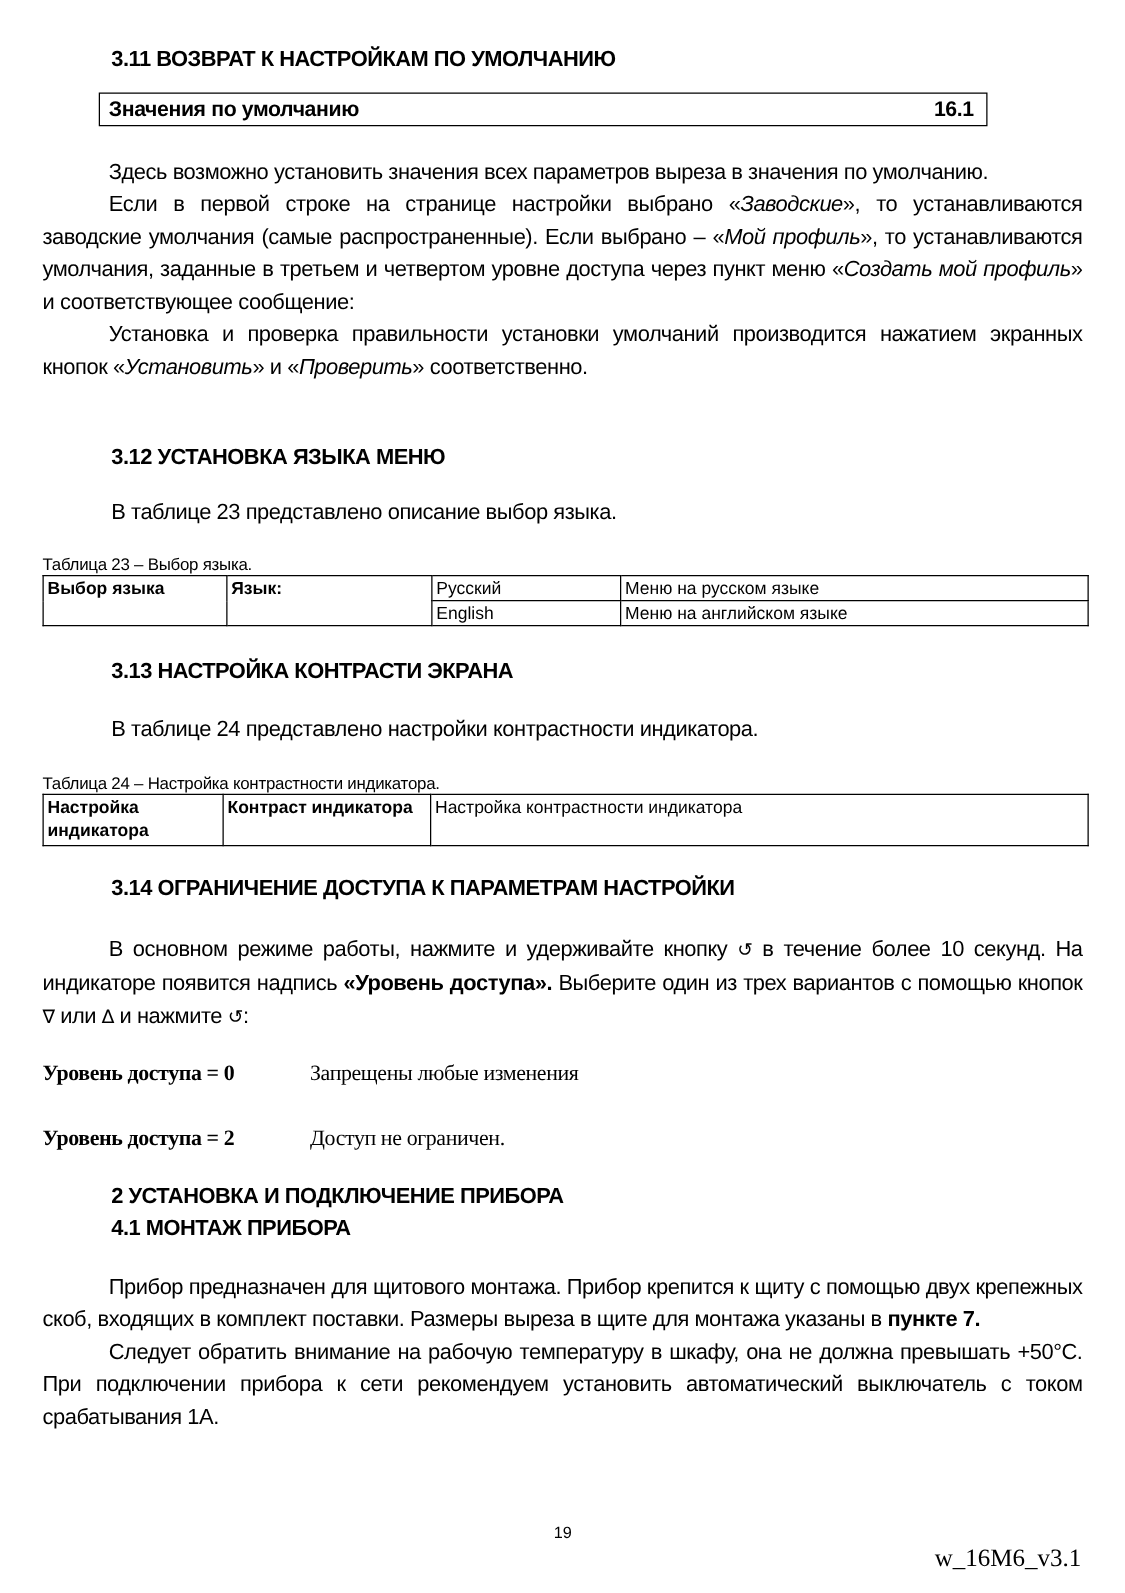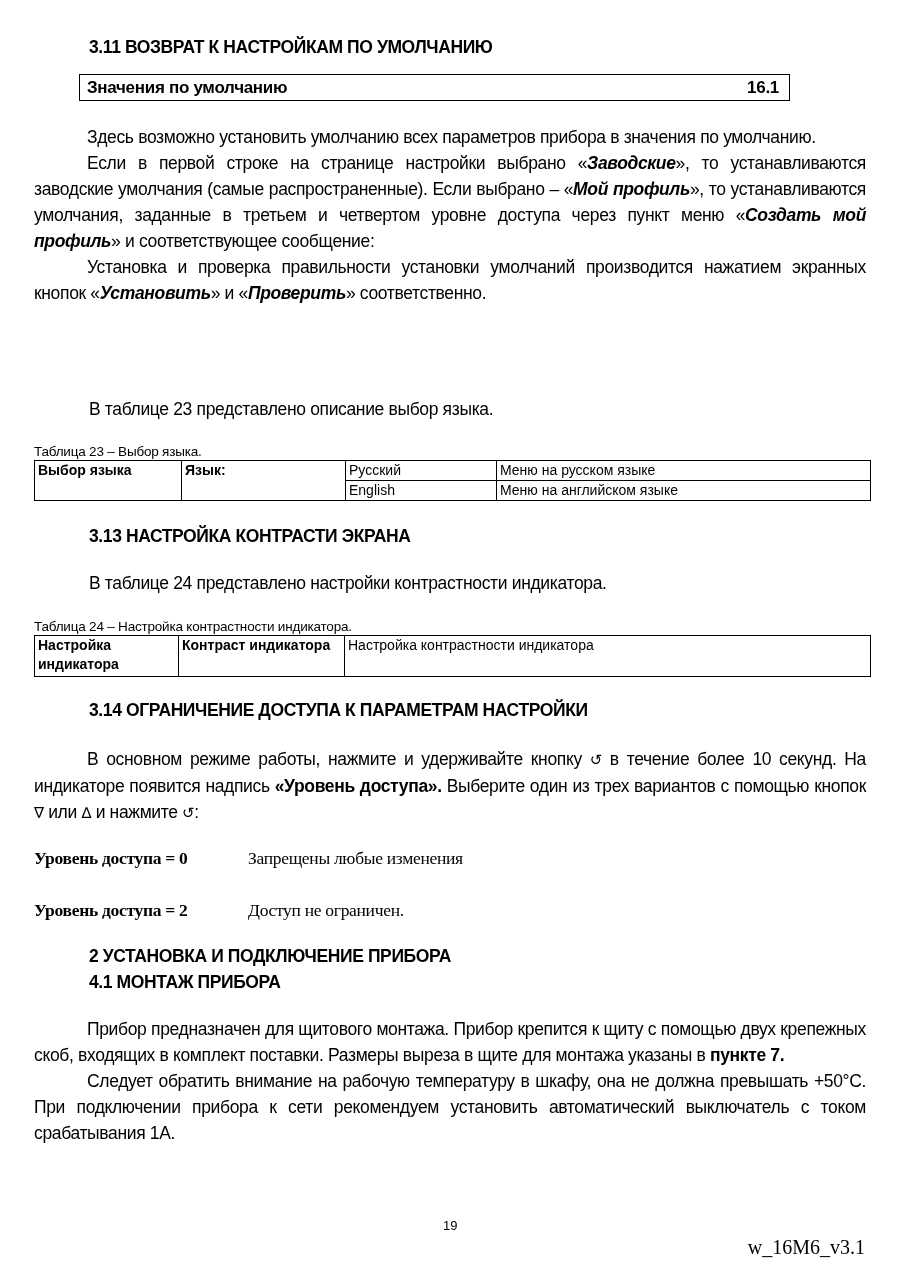--- a/index.html
+++ b/index.html
@@ -19,21 +19,21 @@
       border: 1px solid #000; box-sizing: border-box;
       font-weight: bold; font-size: 17px; letter-spacing: -0.3px; margin-left: 45px;
     }
     .boxed .l { position: absolute; left: 7px; top: 3px; }
     .boxed .r { position: absolute; right: 10px; top: 3px; }
     .para {
       left: 34px; width: 832px; font-size: 17.5px; line-height: 26px;
       text-align: justify; letter-spacing: -0.35px;
     }
     .para p { margin: 0; text-indent: 53px; }
-    .bi { font-weight: bold; font-style: italic; }
+    .bi { font-weight: normal; font-style: italic; }
     .b { font-weight: bold; }
     .lead { left: 89px; font-size: 17.5px; letter-spacing: -0.35px; white-space: nowrap; }
     .caption { left: 34px; font-size: 13.5px; letter-spacing: -0.2px; white-space: nowrap; }
     table.doc {
       position: absolute; left: 34px; width: 837px; border-collapse: collapse;
       font-size: 14px; table-layout: fixed;
     }
     table.doc td {
       border: 1px solid #000; padding: 0 3px; vertical-align: top;
       line-height: 19px; height: 19px;
@@ -51,25 +51,26 @@
 <div class="page">
 
   <div class="abs heading" style="top:37px">3.11 ВОЗВРАТ К НАСТРОЙКАМ ПО УМОЛЧАНИЮ</div>
 
   <div class="abs boxed">
     <span class="l">Значения по умолчанию</span>
     <span class="r">16.1</span>
   </div>
 
   <div class="abs para" style="top:124px">
-    <p>Здесь возможно установить умолчанию всех параметров прибора в значения по умолчанию.</p>
+    <p>Здесь возможно установить значения всех параметров выреза в значения по умолчанию.</p>
     <p><span>Если в первой строке на странице настройки выбрано «</span><span class="bi">Заводские</span><span>», то устанавливаются заводские умолчания (самые распространенные). Если выбрано – «</span><span class="bi">Мой профиль</span><span>», то устанавливаются умолчания, заданные в третьем и четвертом уровне доступа через пункт меню «</span><span class="bi">Создать мой профиль</span><span>» и соответствующее сообщение:</span></p>
     <p><span>Установка и проверка правильности установки умолчаний производится нажатием экранных кнопок «</span><span class="bi">Установить</span><span>» и «</span><span class="bi">Проверить</span><span>» соответственно.</span></p>
   </div>
 
+  <div class="abs heading" style="top:355px">3.12 УСТАНОВКА ЯЗЫКА МЕНЮ</div>
   <div class="abs lead" style="top:399px">В таблице 23 представлено описание выбор языка.</div>
   <div class="abs caption" style="top:444px">Таблица 23 – Выбор языка.</div>
   <table class="doc" style="top:460px">
     <colgroup>
         <col style="width:147px">
         <col style="width:164px">
         <col style="width:151px">
         <col>
       </colgroup>
     <tbody>

